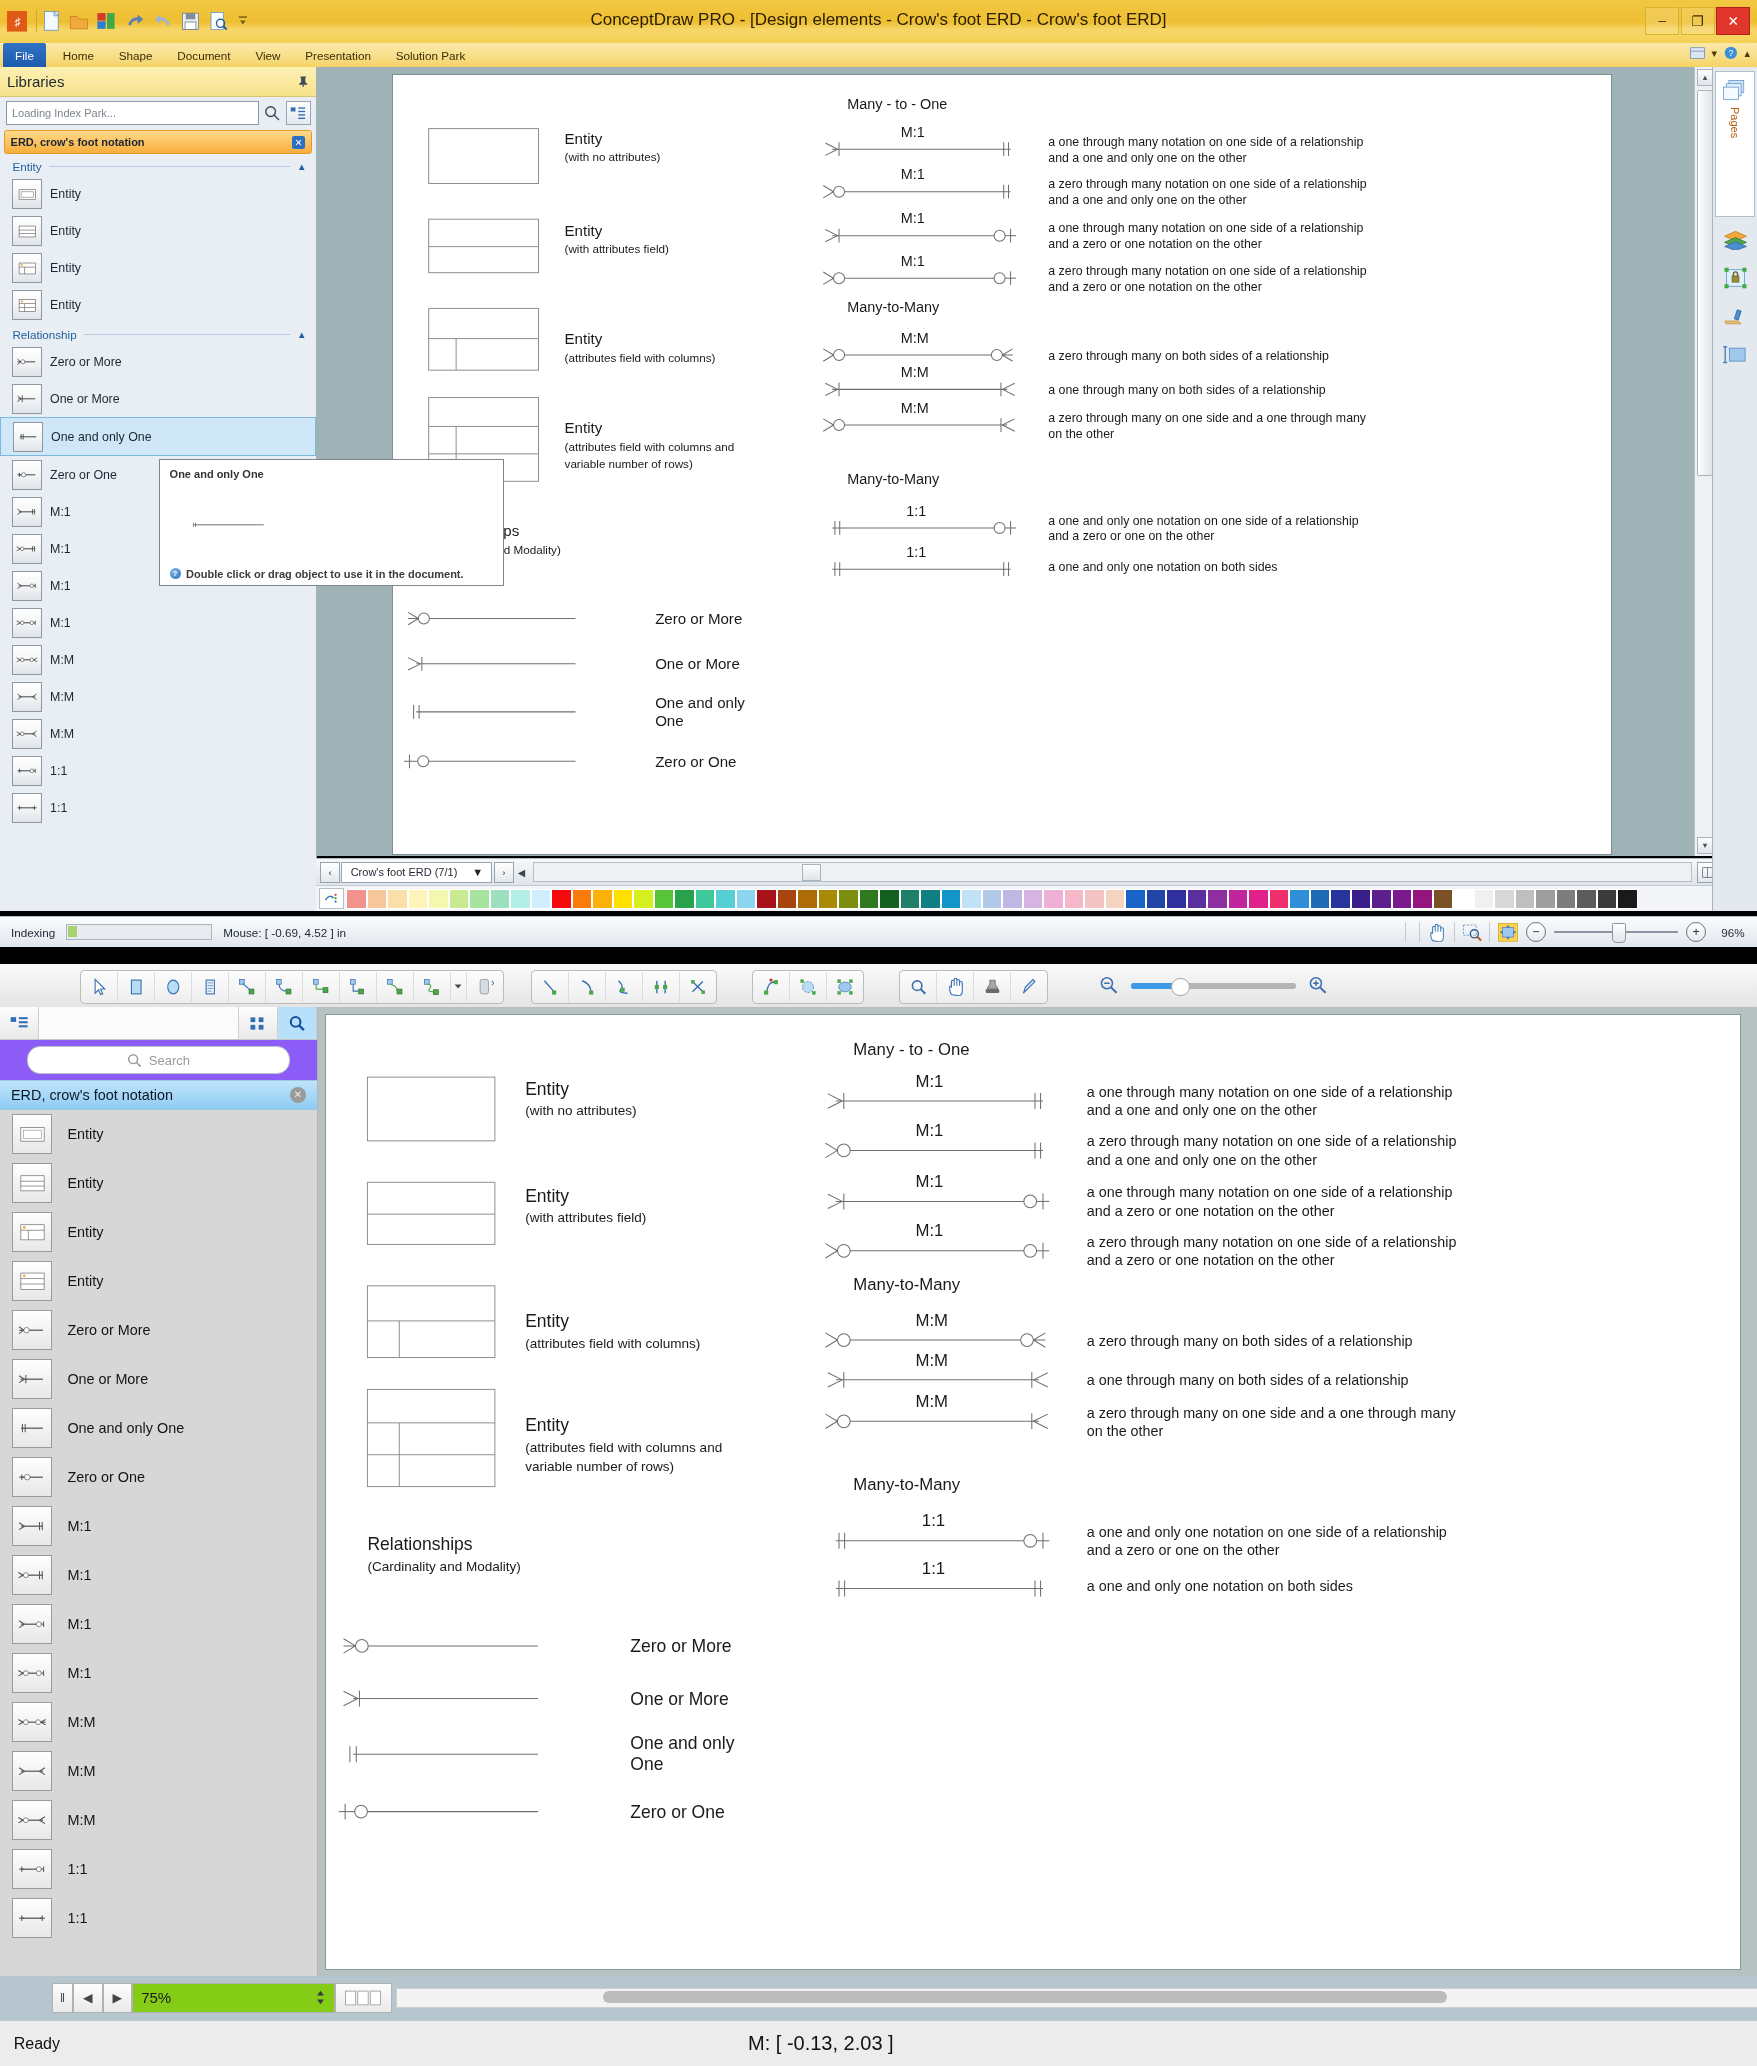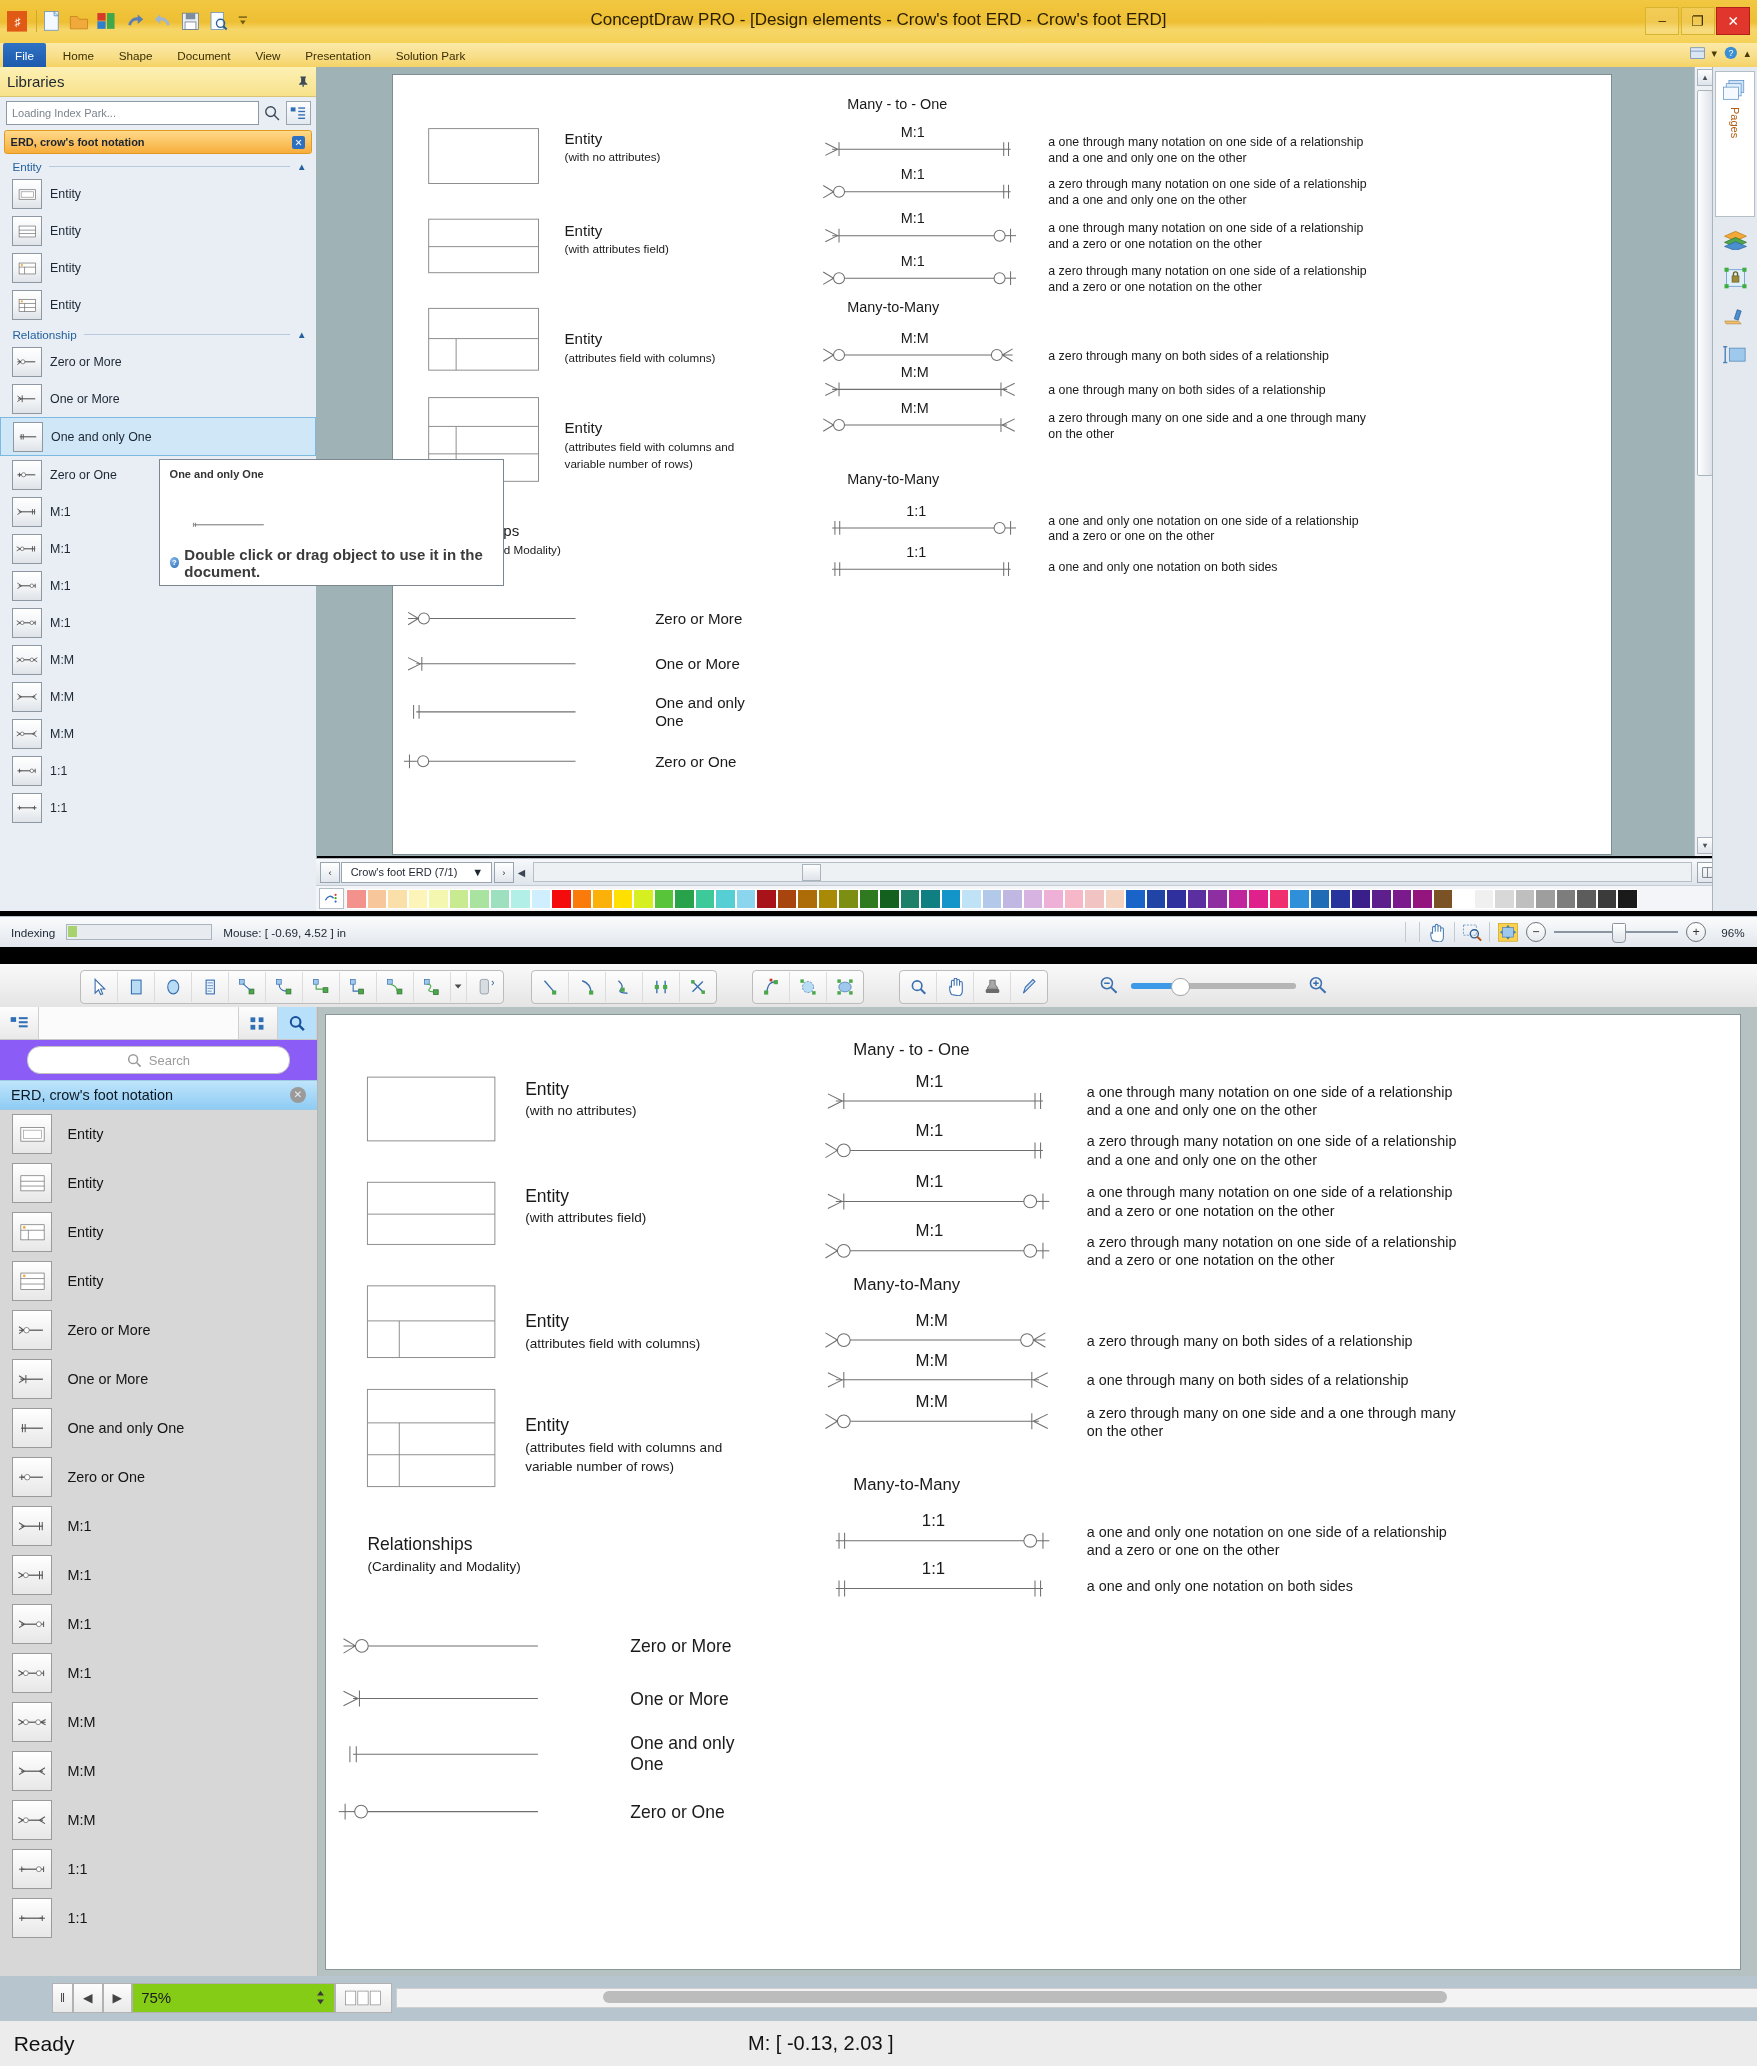--- a/index.html
+++ b/index.html
@@ -54,21 +54,21 @@
   .swatch{width:27.5px;height:27.5px;border:0.7px solid #8e98a2;
      background:linear-gradient(to bottom,#ffffff 0%,#f2f4f6 55%,#dfe3e8 100%);
      display:flex;align-items:center;justify-content:center;}
   .libitem .lbl{font-size:12.4px;color:#1d2733;}
 
   
   .tooltip{position:absolute;left:159px;top:459px;width:343px;height:125px;background:#fff;
      border:0.7px solid #7c8691;z-index:40;}
   .tooltip .tt{position:absolute;left:9.6px;top:8.2px;font-size:11px;font-weight:bold;color:#333;}
   .tooltip .tfoot{position:absolute;left:9.6px;bottom:5.5px;display:flex;align-items:center;gap:5.5px;}
-  .tooltip .tfoot .txt{font-size:15px;font-weight:bold;color:#3b3b3b;}
+  .tooltip .tfoot .txt{font-size:11px;font-weight:bold;color:#3b3b3b;}
   .helpdot{width:11px;height:11px;border-radius:50%;background:radial-gradient(circle at 35% 30%,#7fb5e8,#2d6fb8);
      color:#fff;font-size:7.6px;line-height:11px;text-align:center;font-weight:bold;}
 
   
   .canvaswrap{position:absolute;left:316px;top:67px;width:1397px;height:789px;background:#9fb2b6;}
   .page{position:absolute;left:76px;top:6.9px;width:1218px;height:779px;background:#fff;border:0.7px solid #7e8d92;}
   .vscroll{position:absolute;right:0;top:0;width:18px;height:789px;background:#eef1f4;border-left:0.7px solid #b6bfc7;}
   .vscroll .thumb{position:absolute;left:2.1px;top:23px;width:13.7px;height:384px;
      background:linear-gradient(to right,#fdfdfd,#dfe4ea);border:0.7px solid #a9b3bd;border-radius:2.1px;}
   .arwbox{position:absolute;left:2.1px;width:13.7px;height:15px;background:linear-gradient(to bottom,#fdfdfd,#dfe4ea);
@@ -1400,19 +1400,19 @@
               <rect x="38" y="3" width="15" height="20" fill="#fff" stroke="#8a8a8a"></rect>
             </svg>
       </div>
       <div class="hscroll2" style="width:1593px;">
             <i></i>
           </div>
     </div>
   </div>
 
   <div style="position:absolute;left:0;top:1057px;width:1757px;height:45px;background:#ececec;display:flex;align-items:center;">
-    <span style="margin-left:13.7px;font-size:21px;color:#111;">Ready</span>
+    <span style="margin-left:13.7px;font-size:16px;color:#111;">Ready</span>
     <span style="position:absolute;left:748px;font-size:20px;color:#111;">M: [ -0.13, 2.03 ]</span>
   </div>
 </div>
 
 </div>
 
 
 </body></html>

